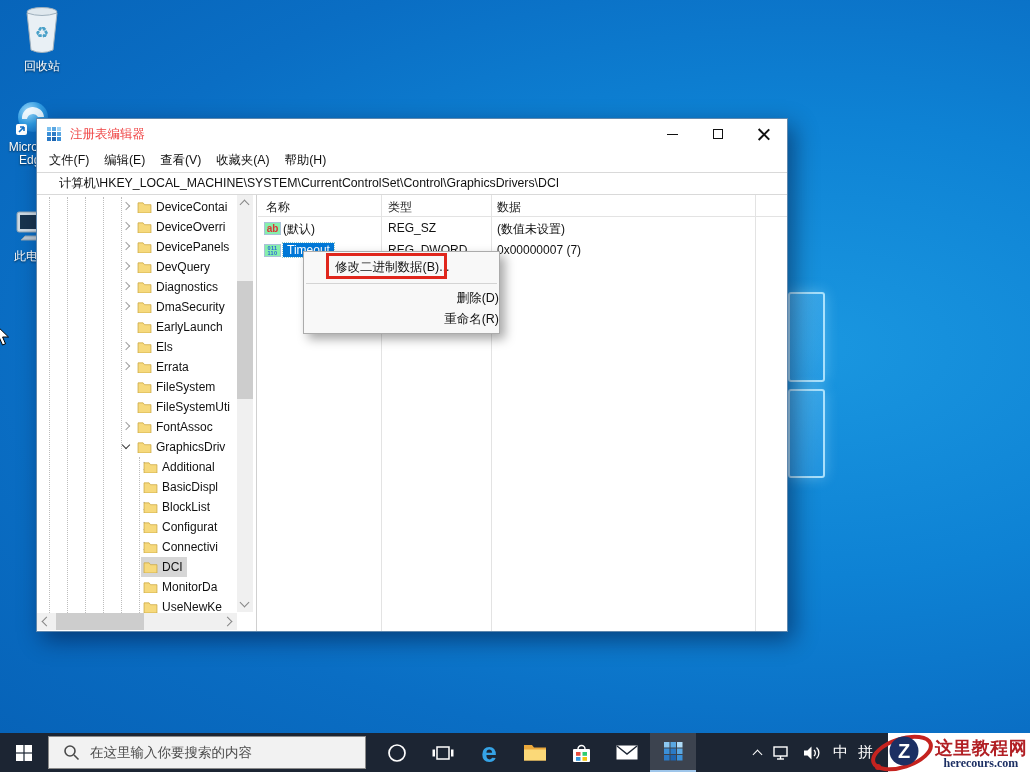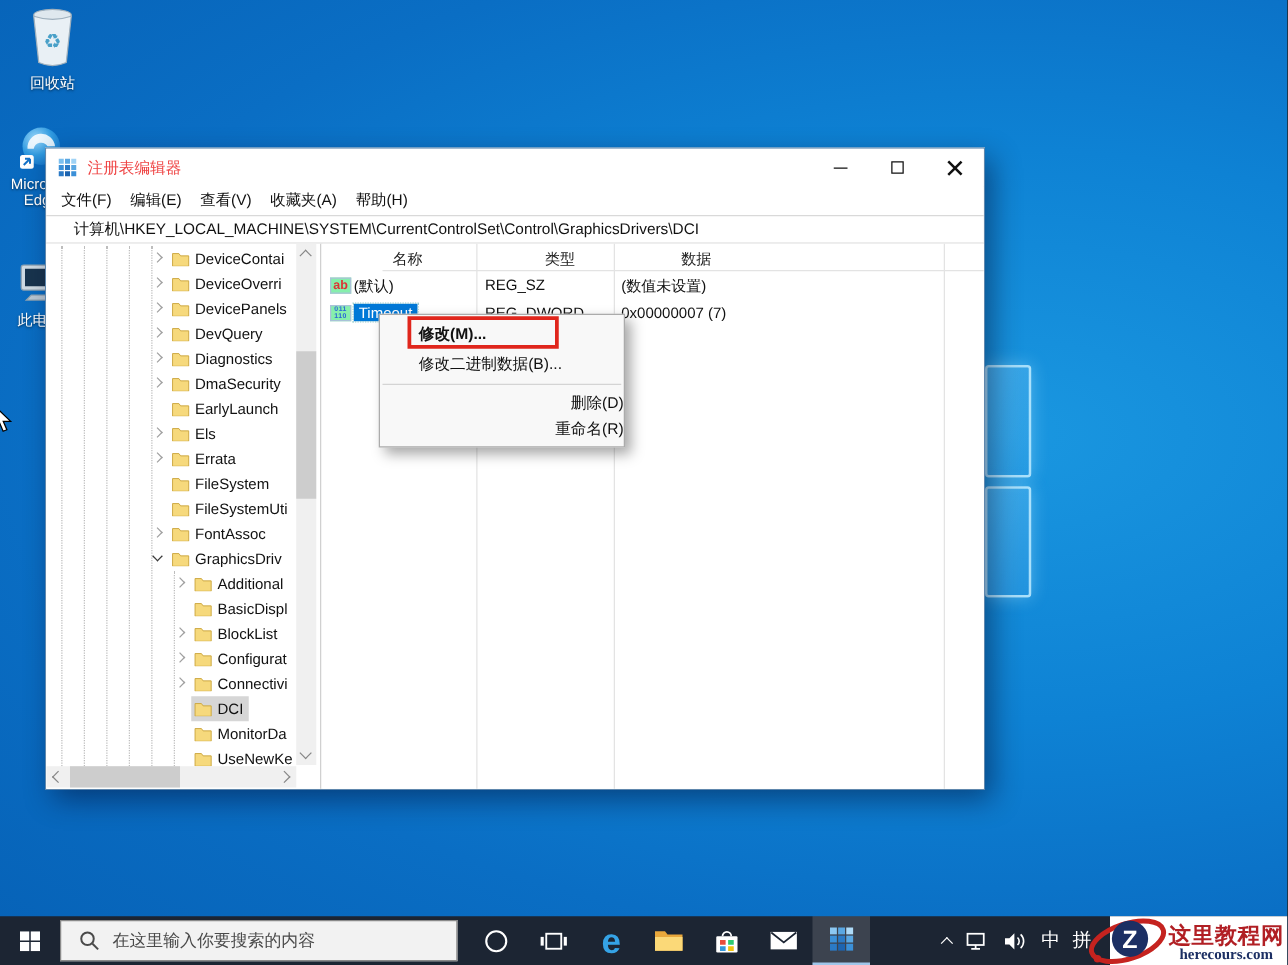--- a/index.html
+++ b/index.html
@@ -40,38 +40,38 @@
   .wbody{position:relative;height:436px;background:#fff;padding-left:32px;}
   
   #tree{position:absolute;left:0;top:0;bottom:0;width:220px;border-right:1px solid #d0d0d0;overflow:hidden;background:#fff;}
   .guide{position:absolute;top:2px;height:420px;width:0;border-left:1px dotted #bdbdbd;}
   .trow{position:relative;height:20px;}
   .trow .chev{position:absolute;left:86px;top:6px;width:6px;height:6px;
     border-right:1.4px solid #a0a0a0;border-bottom:1.4px solid #a0a0a0;transform:rotate(-45deg);}
   .trow.lv1 .chev{left:104px;}
   .trow.exp .chev{border-color:#3a3a3a;transform:rotate(45deg);top:5px;}
   .node{position:absolute;left:98px;top:0;height:20px;display:flex;align-items:center;gap:4px;padding:0 4px 0 2px;}
-  .lv1 .node{left:116px;justify-content:center;}
+  .lv1 .node{left:104px;justify-content:center;}
   .trow.sel .node{background:#d6d6d6;}
   .tlabel{font-size:12px;color:#111;white-space:nowrap;}
   
   .vscroll{position:absolute;right:3px;top:0;width:16px;height:417px;background:#f0f0f0;}
   .vthumb{position:absolute;left:0;top:86px;width:16px;height:118px;background:#cdcdcd;}
   .hscroll{position:absolute;left:0;bottom:1px;height:17px;width:200px;background:#f0f0f0;}
   .hthumb{position:absolute;left:19px;top:0;height:17px;width:88px;background:#cdcdcd;}
   .sb-chev{position:absolute;width:7px;height:7px;border-right:1.4px solid #868686;border-bottom:1.4px solid #868686;}
   .sb-up{left:4px;top:6px;transform:rotate(-135deg);}
   .sb-down{left:4px;bottom:6px;transform:rotate(45deg);}
   .sb-left{left:6px;top:5px;transform:rotate(135deg);}
   .sb-right{right:6px;top:5px;transform:rotate(-45deg);}
 
   
   #list{position:absolute;left:221px;top:0;right:0;bottom:0;background:#fff;}
   .colsep{position:absolute;top:0;bottom:0;width:0;border-left:1px solid #e3e3e3;}
-  .lheader{position:absolute;top:0;left:0;right:0;height:22px;border-bottom:1px solid #e3e3e3;font-size:12px;color:#222;margin-left:48px;}
+  .lheader{position:absolute;top:0;left:0;right:0;height:22px;border-bottom:1px solid #e3e3e3;font-size:12px;color:#222;}
   .lheader span{position:absolute;top:4px;}
   .vrow{position:absolute;left:0;right:0;height:22px;font-size:12px;color:#111;}
   .vicon{position:absolute;left:6px;top:4px;width:17px;height:13px;border:1px solid #a9c2d8;background:#86efac;
     display:flex;align-items:center;justify-content:center;overflow:hidden;}
   .vicon.ab{color:#d33;font-size:10px;font-weight:bold;letter-spacing:0;line-height:10px;}
   .vicon.bin{color:#2965d8;font-size:5.5px;line-height:5px;font-weight:bold;letter-spacing:.4px;text-align:center;}
   .vname{position:absolute;left:25px;top:3px;}
   .vname.sel{background:#0078d7;color:#fff;padding:0 4px;outline:1px dotted #9cc;}
   .vtype{position:absolute;left:130px;top:3px;}
   .vdata{position:absolute;left:239px;top:3px;}
@@ -420,21 +420,20 @@
           <span class="vicon bin">011 110</span>
           <span class="vname sel">Timeout</span>
           <span class="vtype">REG_DWORD</span>
           <span class="vdata">0x00000007 (7)</span>
         </div>
       </div>
     </div>
   </div>
 
   <div id="ctxmenu">
-    <div class="mitem b">修改(M)...</div>
     <div class="mitem">修改二进制数据(B)...</div>
     <div class="msep"></div>
     <div class="mitem small">删除(D)</div>
     <div class="mitem small">重命名(R)</div>
   </div>
   <div id="redbox"></div>
 
   <div id="taskbar">
     <div class="tb-slot" id="startbtn">
       <svg width="16" height="16" viewBox="0 0 16 16">

